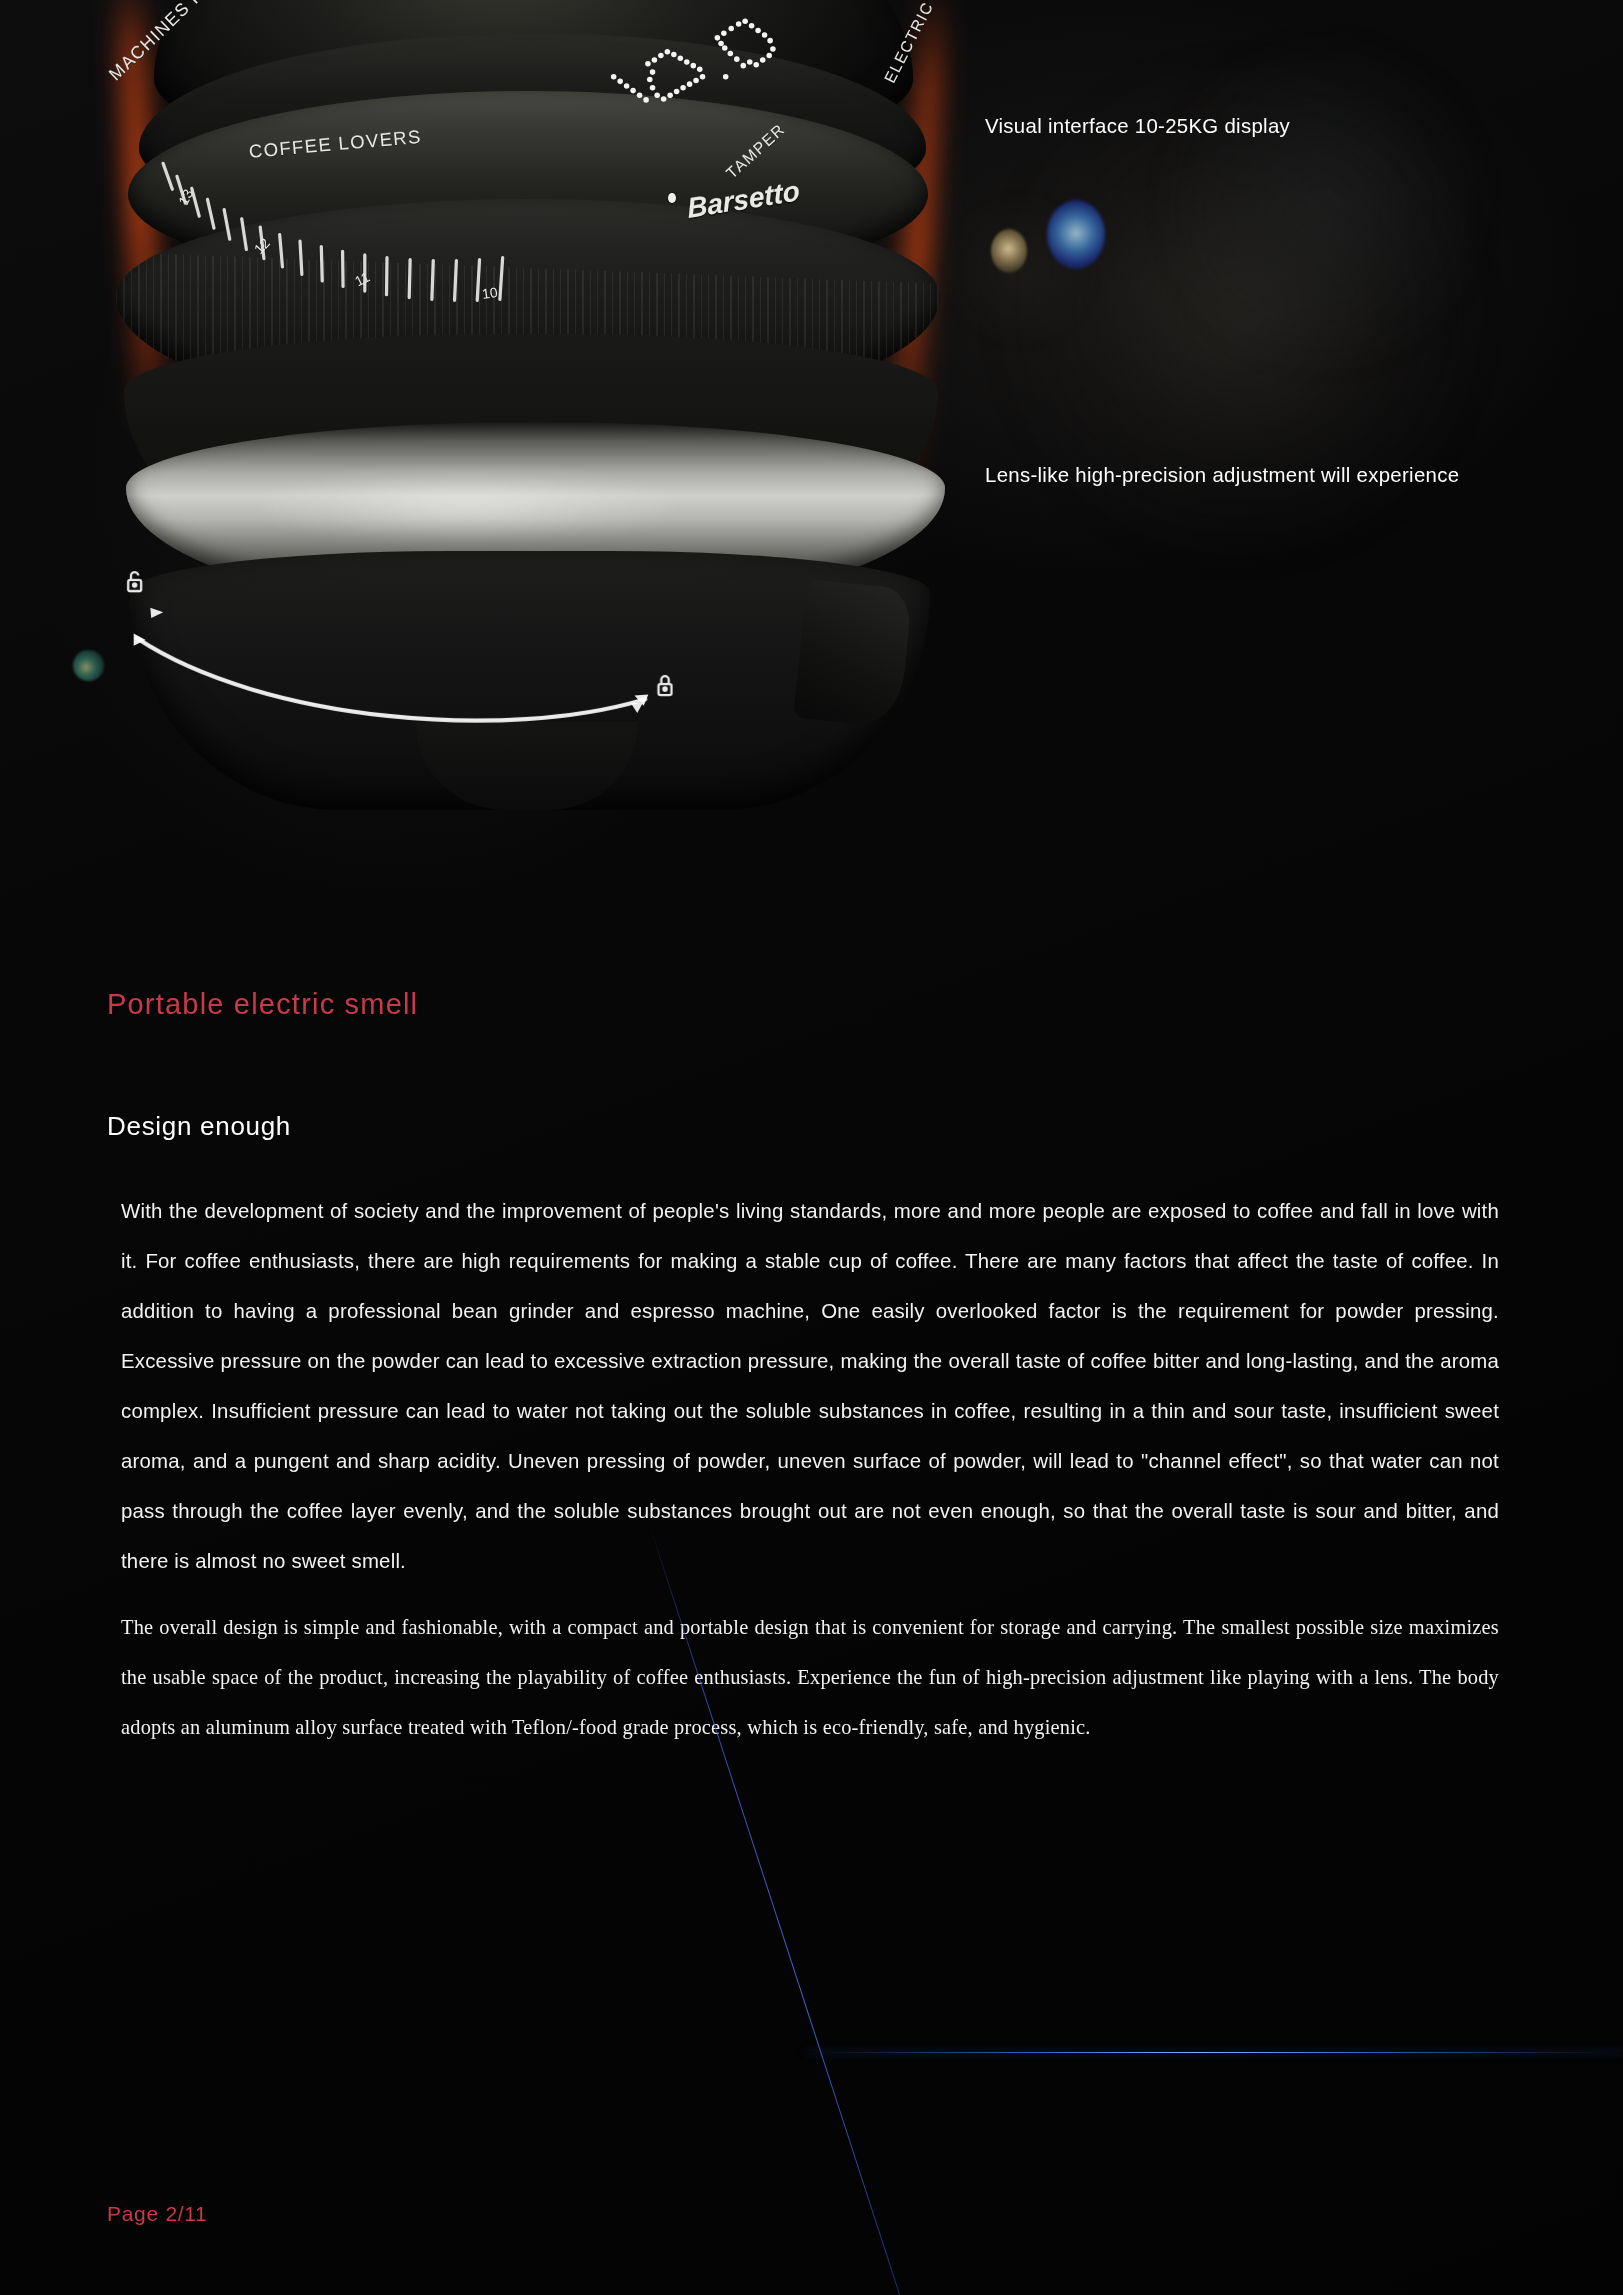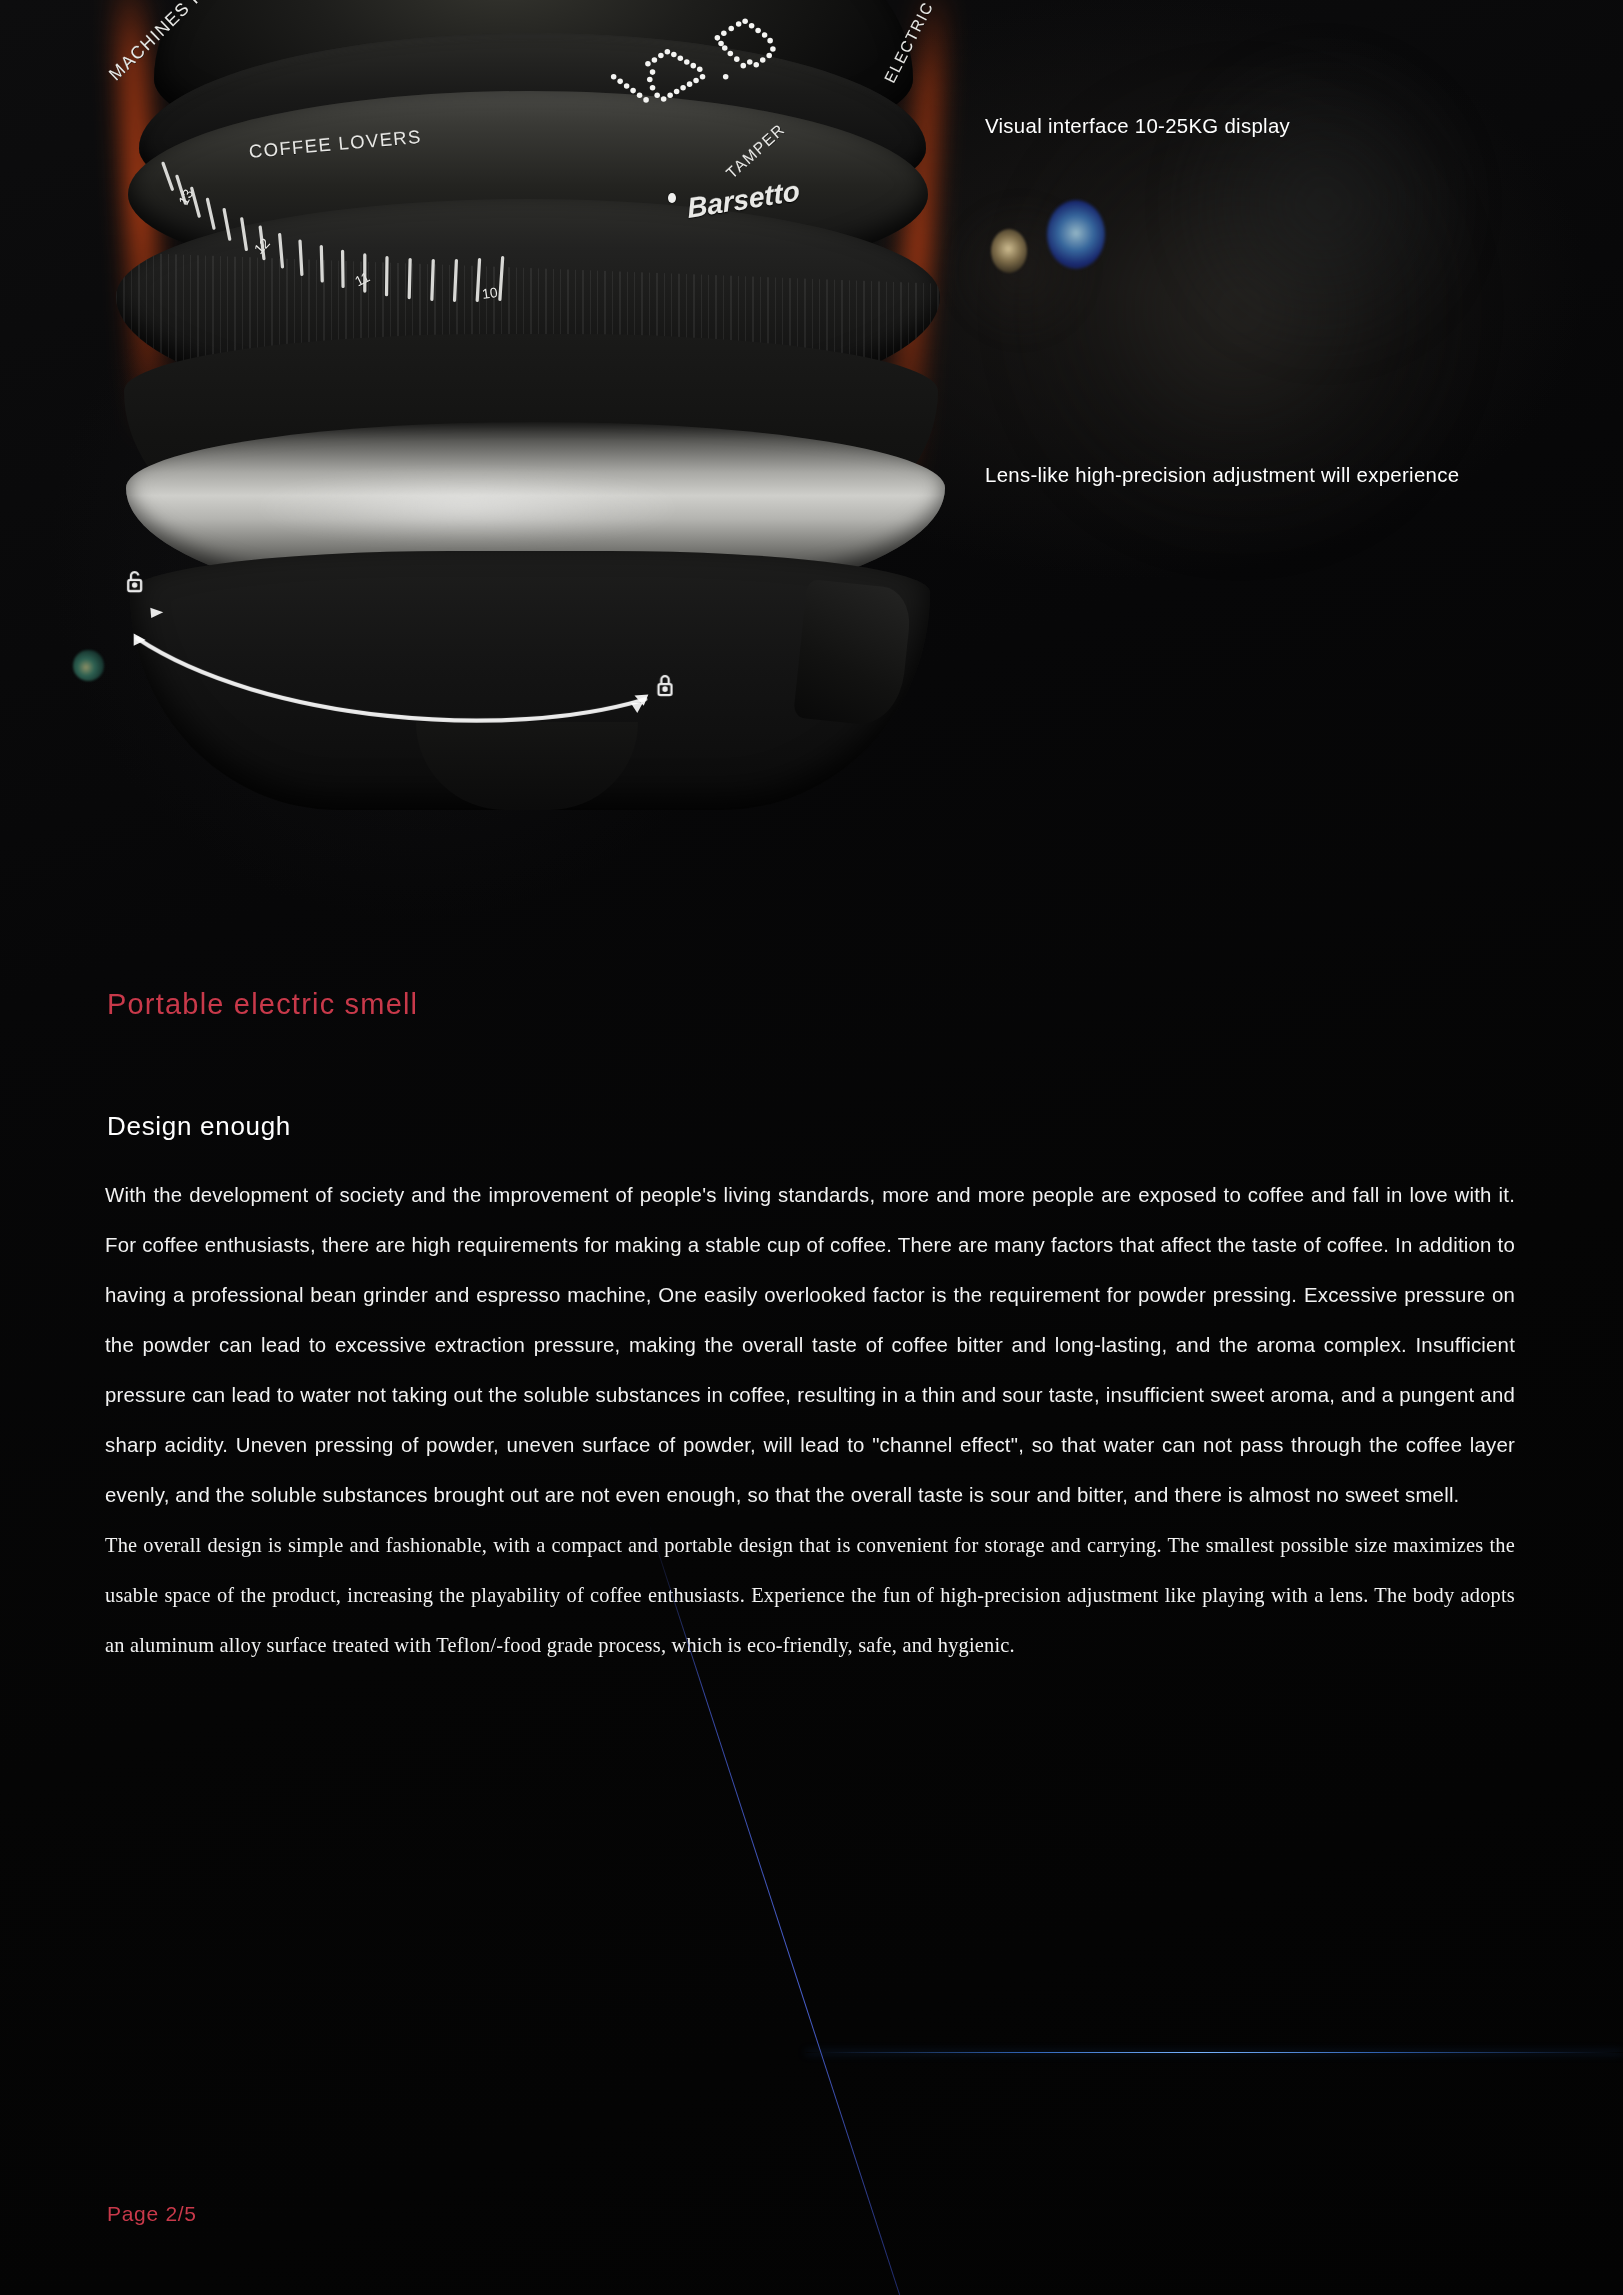--- a/index.html
+++ b/index.html
@@ -274,21 +274,21 @@
   .body-text {
     position: absolute; left: 105px; top: 1170px;
     width: 1410px;
     font-size: 20.4px;
     line-height: 50px;
     text-align: justify;
     color: #f2f2f2;
     letter-spacing: 0.2px;
     font-family: "Liberation Sans", sans-serif;
   }
-  .body-text p { margin: 0; text-align: justify; }
+  .body-text p { margin: 16px; text-align: justify; }
   .body-text p + p { margin-top: 0; font-family: Liberation Serif, serif; }
 
   .page-num {
     position: absolute; left: 107px; top: 2202px;
     font-size: 21px;
     color: #c8394a;
     letter-spacing: 0.7px;
     font-family: "Liberation Sans", sans-serif;
   }
 
@@ -473,17 +473,17 @@
     <div class="section-head">Design enough</div>
 
     <div class="body-text">
       <p>With the development of society and the improvement of people's living standards, more and more people are exposed to coffee and fall in love with it. For coffee enthusiasts, there are high requirements for making a stable cup of coffee. There are many factors that affect the taste of coffee. In addition to having a professional bean grinder and espresso machine, One easily overlooked factor is the requirement for powder pressing. Excessive pressure on the powder can lead to excessive extraction pressure, making the overall taste of coffee bitter and long-lasting, and the aroma complex. Insufficient pressure can lead to water not taking out the soluble substances in coffee, resulting in a thin and sour taste, insufficient sweet aroma, and a pungent and sharp acidity. Uneven pressing of powder, uneven surface of powder, will lead to "channel effect", so that water can not pass through the coffee layer evenly, and the soluble substances brought out are not even enough, so that the overall taste is sour and bitter, and there is almost no sweet smell.</p>
       <p>The overall design is simple and fashionable, with a compact and portable design that is convenient for storage and carrying. The smallest possible size maximizes the usable space of the product, increasing the playability of coffee enthusiasts. Experience the fun of high-precision adjustment like playing with a lens. The body adopts an aluminum alloy surface treated with Teflon/-food grade process, which is eco-friendly, safe, and hygienic.</p>
     </div>
 
     <div class="diag-line"></div>
     <div class="glow-line"></div>
 
-    <div class="page-num">Page 2/5</div>
+    <div class="page-num">Page 2/11</div>
   </div>
 
 </div>
 
 
 </body></html>

